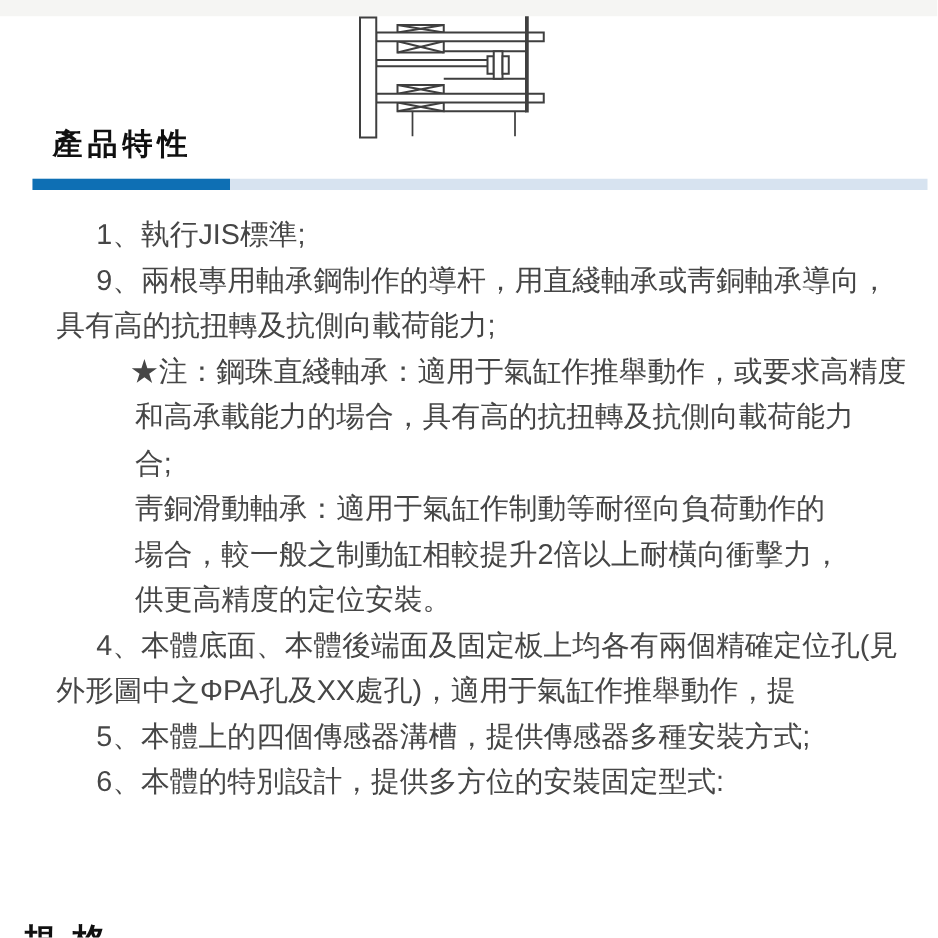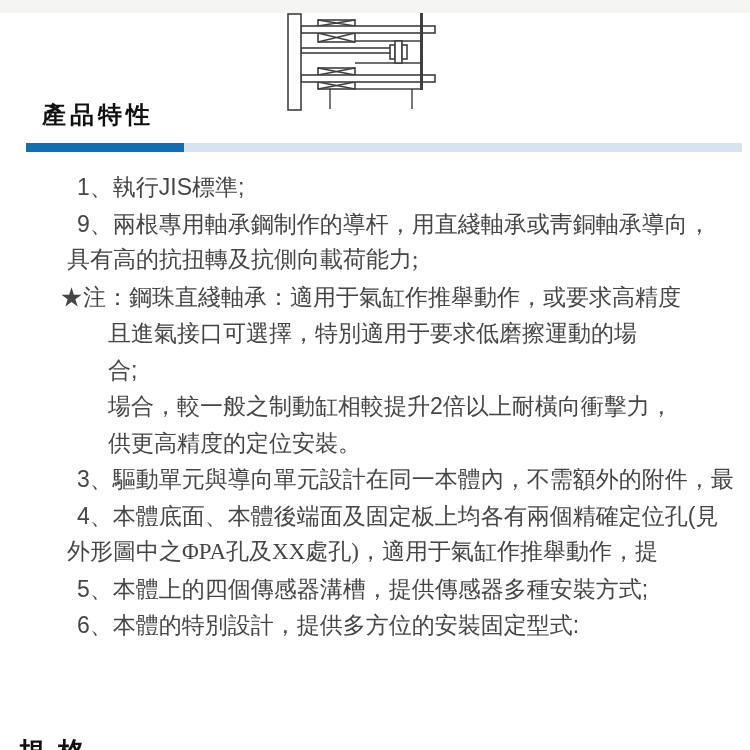--- a/index.html
+++ b/index.html
@@ -49,22 +49,22 @@
     position: absolute;
     left: 0; top: 169px;
     width: 750px;
     font-size: 23px;
     line-height: 36.5px;
     color: #464646;
     white-space: nowrap;
   }
   .feature-line { height: 36.5px; }
   .indent-num   { padding-left: 38px; margin-left: 39px; }
-  .indent-cont  { padding-left: 67px; font-family: Liberation Serif, serif; }
-  .indent-note  { padding-left: 60px; }
+  .indent-cont  { padding-left: 45px; }
+  .indent-note  { padding-left: 60px; margin-left: 44px; }
   .indent-note2 { padding-left: 108px; }
   .spec-title {
     position: absolute;
     left: 18px; top: 734px;
     margin: 0;
     font-size: 28px;
     font-weight: bold;
     letter-spacing: 2px;
     color: #101010;
     white-space: nowrap;
@@ -110,24 +110,24 @@
 
 <div class="title-bar" style="background: rgb(215, 227, 240);">
   <span class="bar-dark" style="background: rgb(14, 111, 180);"></span>
 </div>
 
 <div class="feature-list">
     <div class="feature-line indent-num">1、執行JIS標準;</div>
     <div class="feature-line indent-num">9、兩根專用軸承鋼制作的導杆，用直綫軸承或靑銅軸承導向，</div>
     <div class="feature-line indent-cont">具有高的抗扭轉及抗側向載荷能力;</div>
     <div class="feature-line indent-note">★注：鋼珠直綫軸承：適用于氣缸作推舉動作，或要求高精度</div>
-    <div class="feature-line indent-note2">且進氣接口可選擇，特別適用于要求低磨擦運動的場</div>
+    <div class="feature-line indent-note2">和高承載能力的場合，具有高的抗扭轉及抗側向載荷能力</div>
     <div class="feature-line indent-note2">合;</div>
+    <div class="feature-line indent-note2">靑銅滑動軸承：適用于氣缸作制動等耐徑向負荷動作的</div>
     <div class="feature-line indent-note2">場合，較一般之制動缸相較提升2倍以上耐橫向衝擊力，</div>
     <div class="feature-line indent-note2">供更高精度的定位安裝。</div>
-    <div class="feature-line indent-num">3、驅動單元與導向單元設計在同一本體內，不需額外的附件，最</div>
     <div class="feature-line indent-num">4、本體底面、本體後端面及固定板上均各有兩個精確定位孔(見</div>
     <div class="feature-line indent-cont">外形圖中之ΦPA孔及XX處孔)，適用于氣缸作推舉動作，提</div>
     <div class="feature-line indent-num">5、本體上的四個傳感器溝槽，提供傳感器多種安裝方式;</div>
     <div class="feature-line indent-num">6、本體的特別設計，提供多方位的安裝固定型式:</div>
   </div>
 
 <h1 class="spec-title">規 格</h1>
 
 </body></html>

